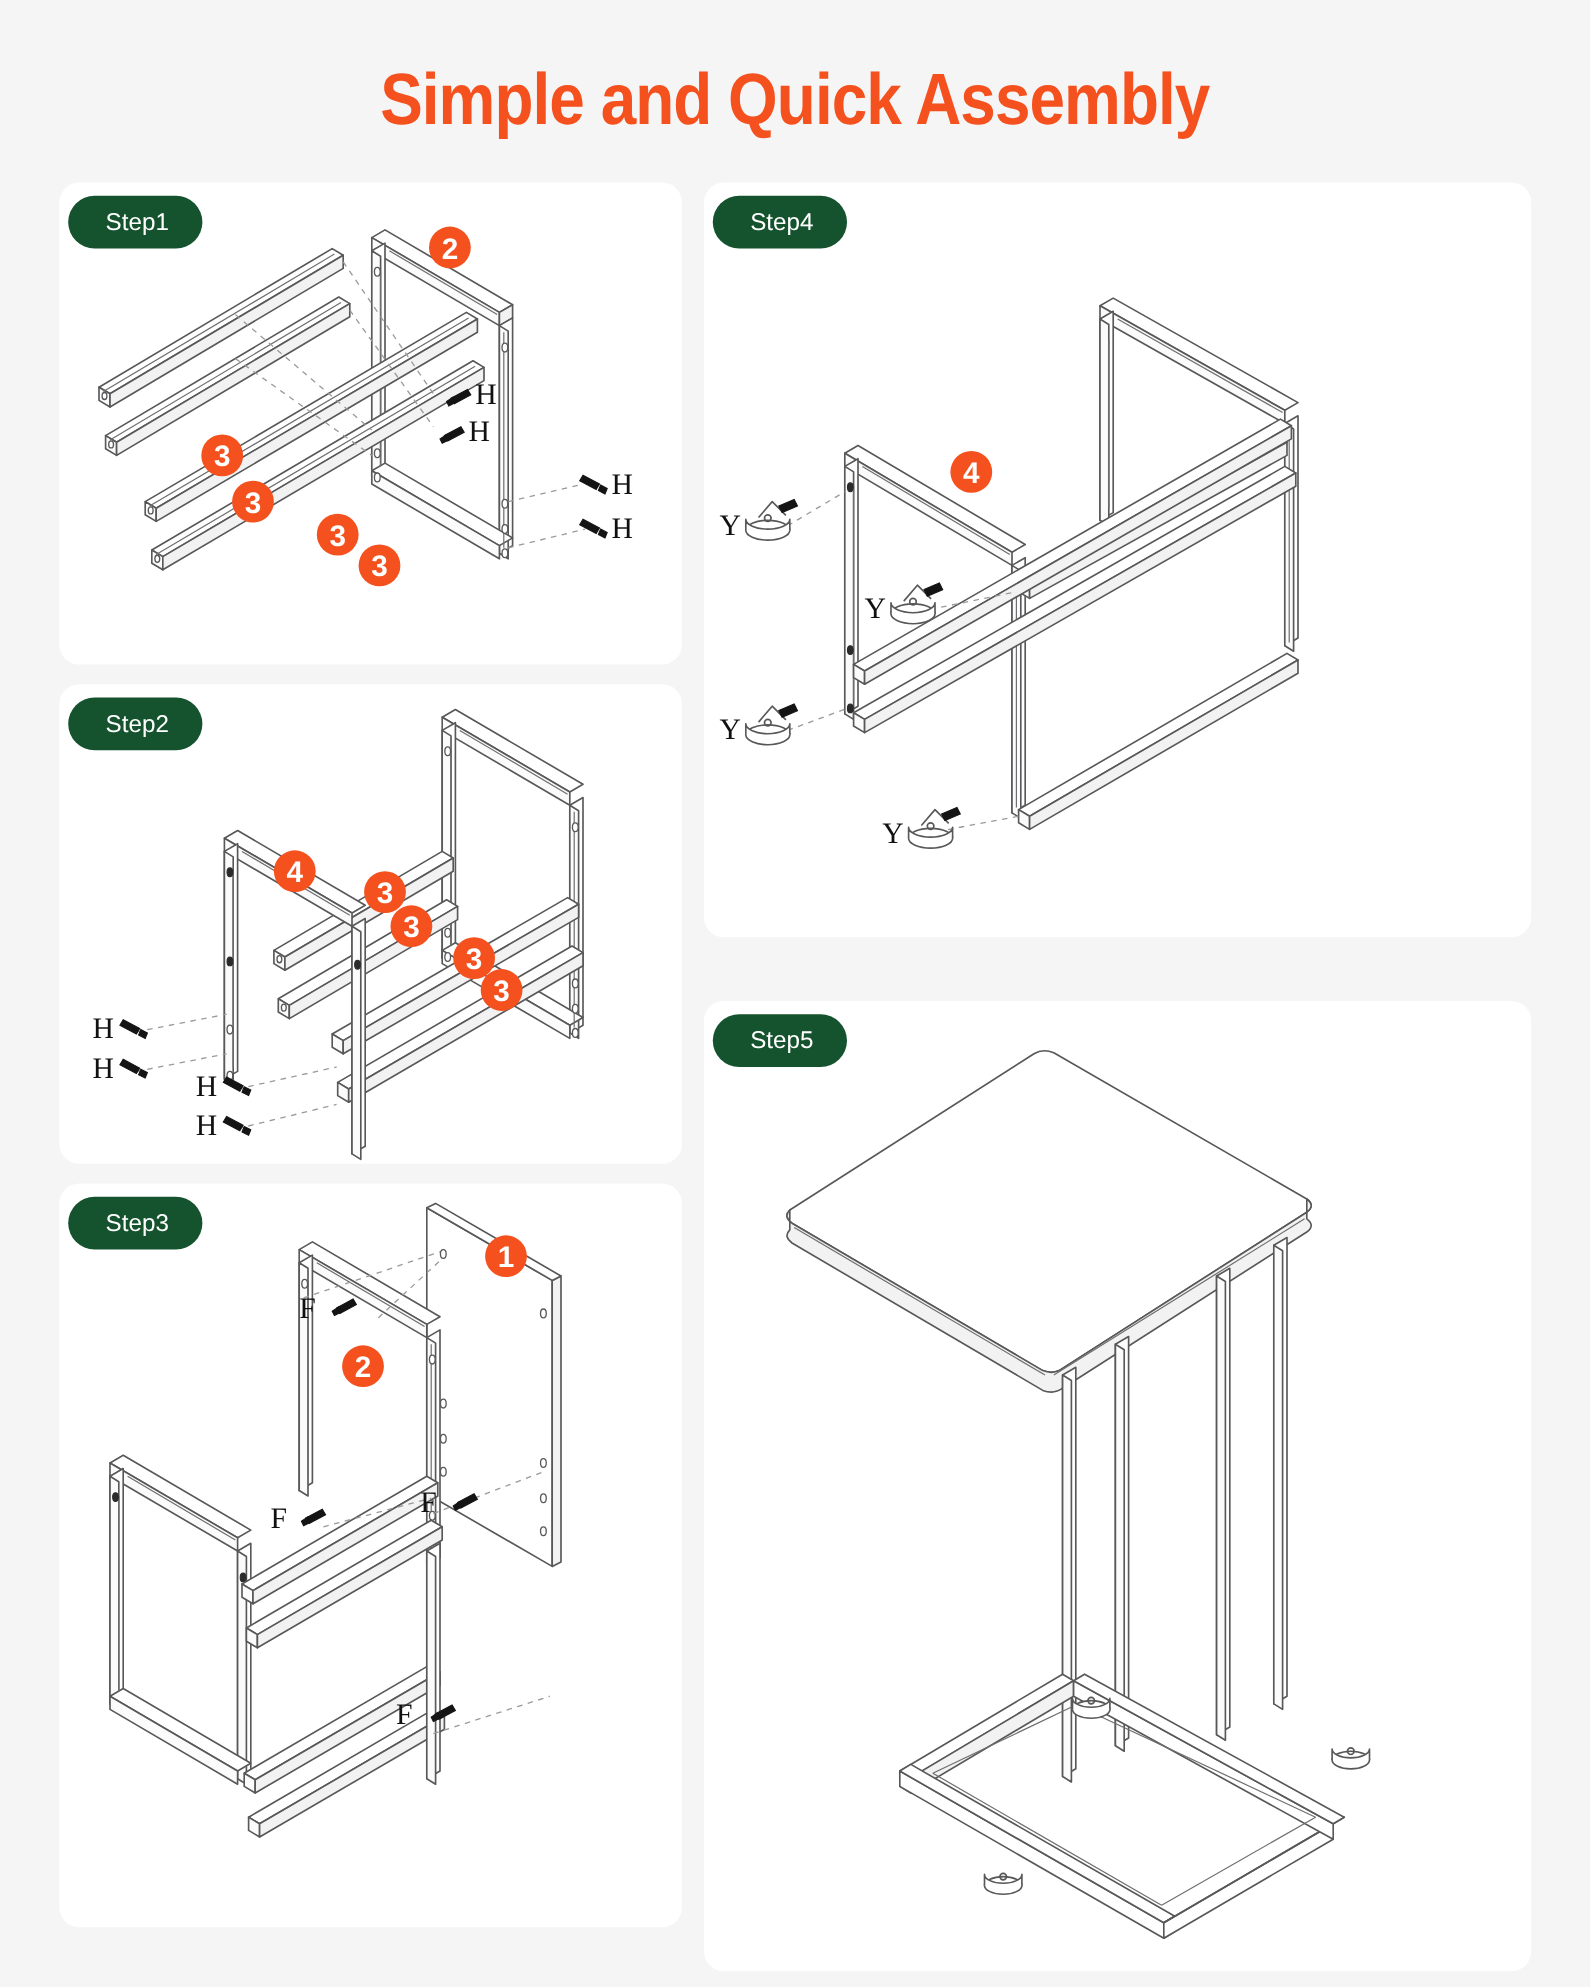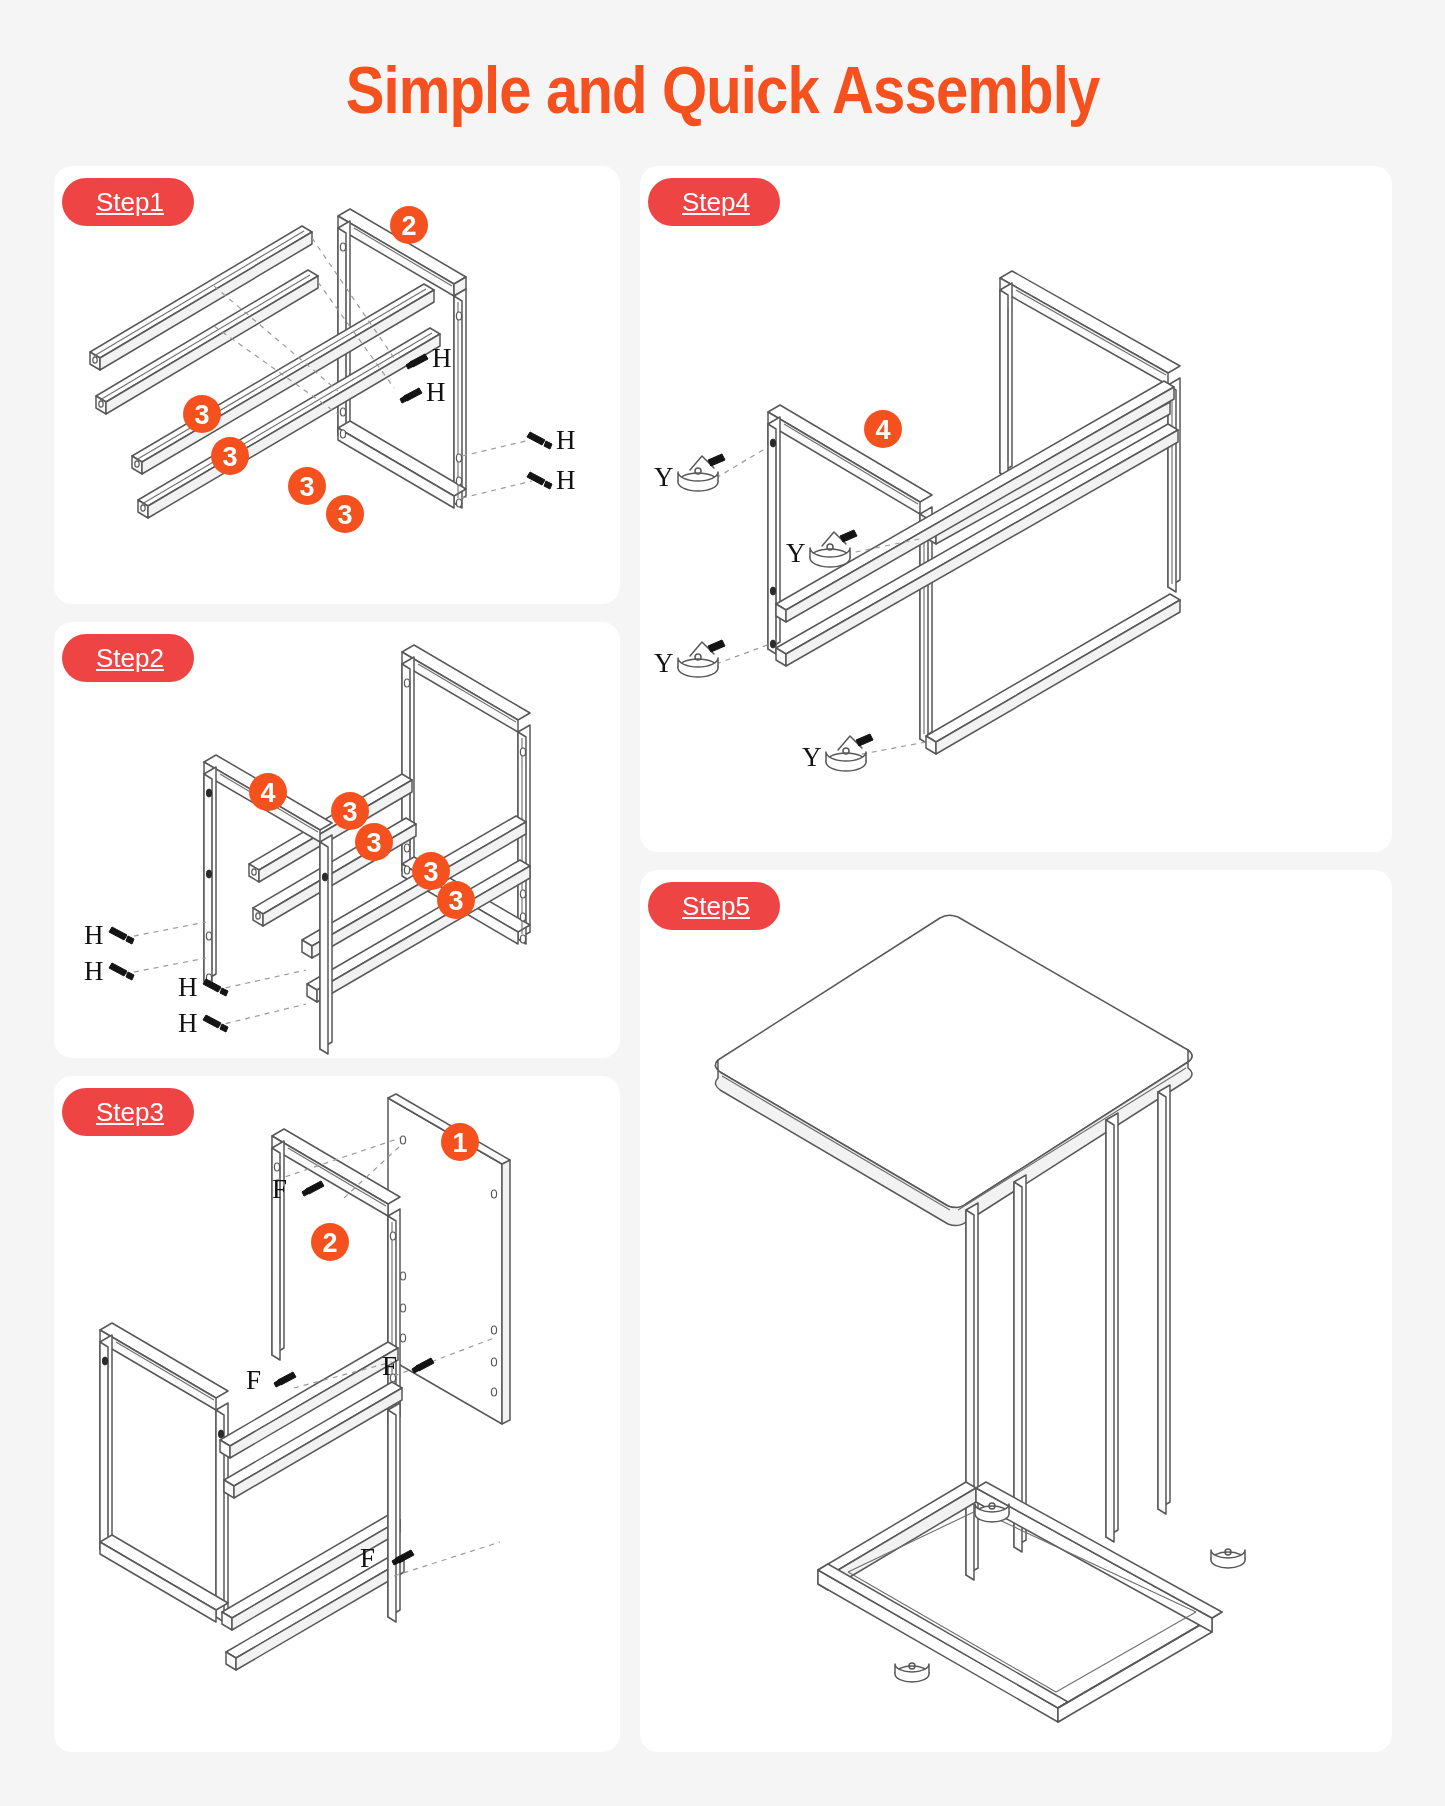--- a/index.html
+++ b/index.html
@@ -36,39 +36,38 @@
   .panel {
     position: absolute;
     background: #ffffff;
     border-radius: 18px;
     overflow: hidden;
   }
   .p1 { left: 54px;  top: 166px;  width: 566px; height: 438px; }
   .p2 { left: 54px;  top: 622px;  width: 566px; height: 436px; }
   .p3 { left: 54px;  top: 1076px; width: 566px; height: 676px; }
   .p4 { left: 640px; top: 166px;  width: 752px; height: 686px; }
-  .p5 { left: 640px; top: 870px;  width: 752px; height: 882px; }
+  .p5 { left: 640px; top: 910px;  width: 752px; height: 882px; }
 
   
   .step-badge {
     position: absolute;
     left: 0px;
     top: 12px;
     height: 48px;
     padding: 0 30px 0 34px;
-    background: #ef4444;
+    background: #14532d;
     border-radius: 0 24px 24px 0;
     color: #ffffff;
-    font-size: 26px;
+    font-size: 22px;
     font-family: "Liberation Sans", sans-serif;
     display: flex;
     align-items: center;
     letter-spacing: 0px;
     box-sizing: border-box;
-    text-decoration: underline;
   }
   .step-badge.tl {
     border-radius: 24px;
     left: 8px;
   }
 
   
   .diagram {
     position: absolute;
     left: 0;

